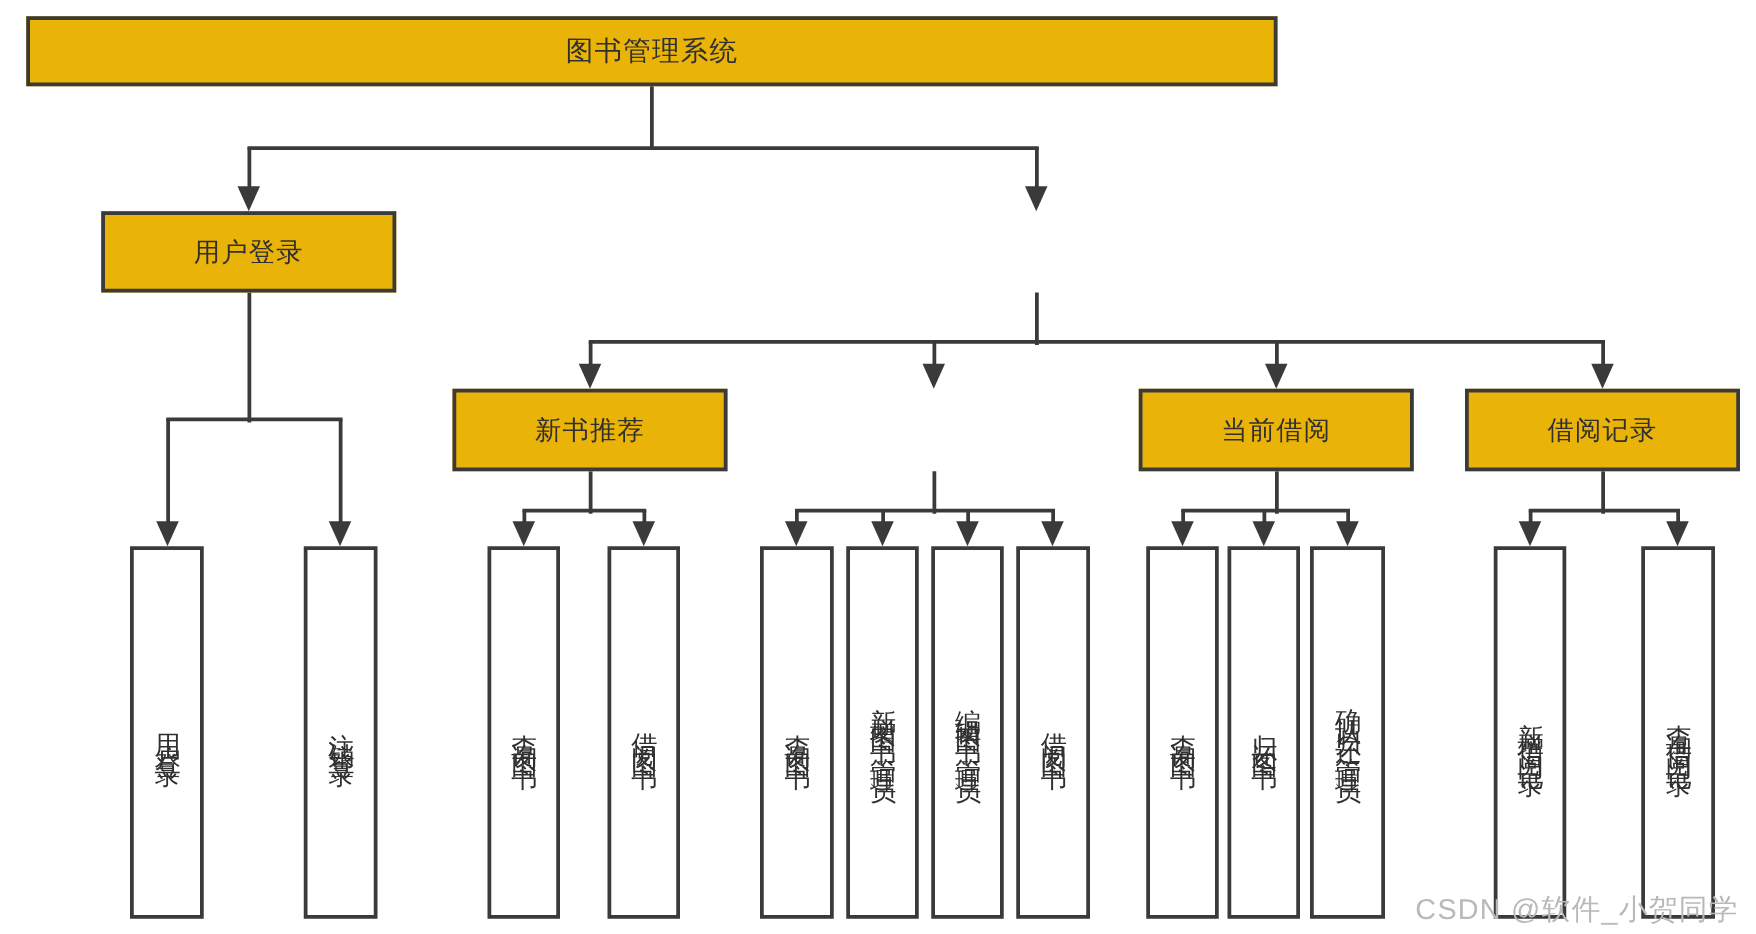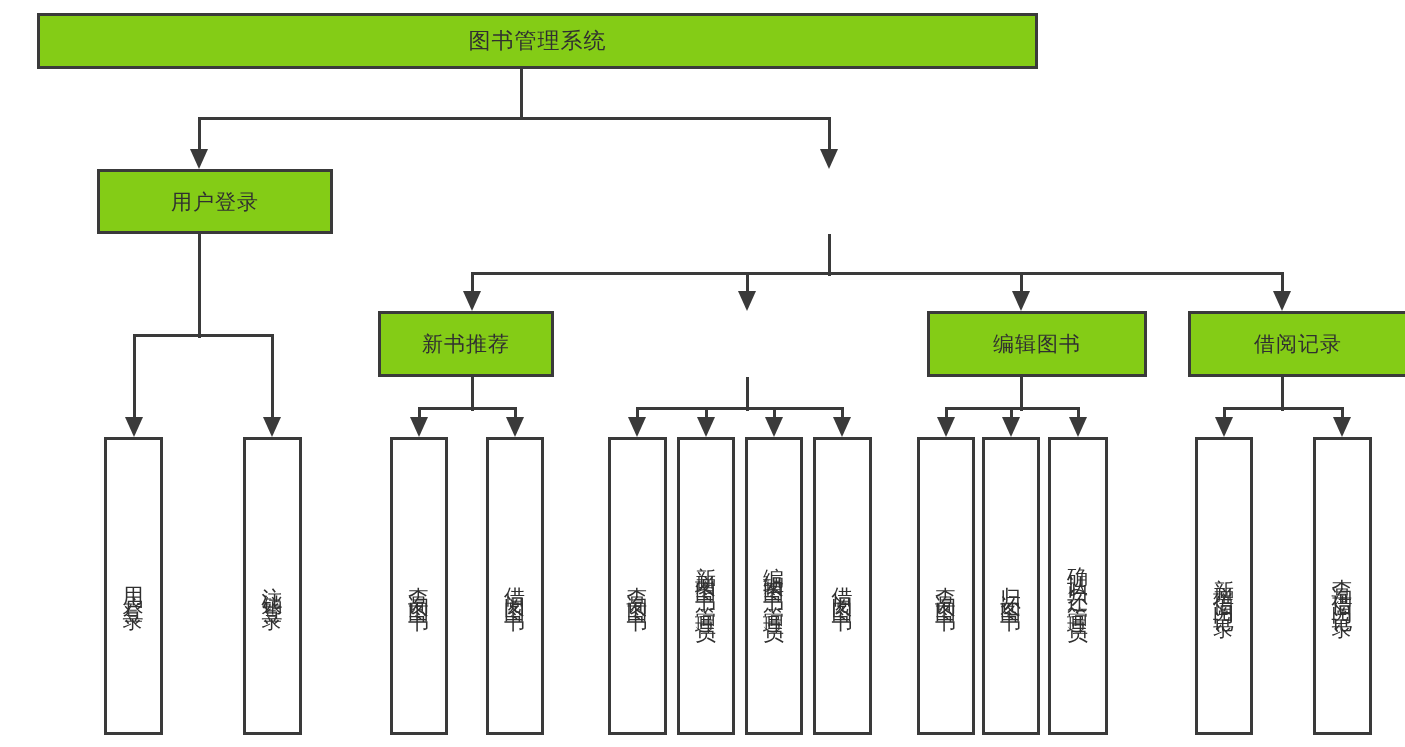--- a/index.html
+++ b/index.html
@@ -13,27 +13,26 @@
   .stage{
     position:relative;
     width:1405px;height:747px;
     background:var(--background);
     overflow:hidden;
   }
   .hbox{
     position:absolute;
     box-sizing:border-box;
     border:3px solid var(--line);
-    background:#84cc16;
+    background:#eab308;
     display:flex;align-items:center;justify-content:center;
     color:var(--text);
     font-size:21px;
     letter-spacing:1px;
     white-space:nowrap;
-    margin-left:16px;
   }
   .hbox.root{font-size:22px;}
   .vbox{
     position:absolute;
     box-sizing:border-box;
     border:3px solid var(--line);
     background:#fff;
     display:flex;align-items:center;justify-content:center;
     color:var(--text);
     font-size:21px;
@@ -123,25 +122,25 @@
     </div>
 
   <div class="hbox root" style="left:21px;top:13px;width:1001px;height:56px">
     <span>图书管理系统</span>
   </div>
 
   <div class="hbox" style="left:81px;top:169px;width:236px;height:65px">
     <span>用户登录</span>
   </div>
 
-  <div class="hbox" style="left:362px;top:311px;width:176px;height:66px">
+  <div class="hbox" style="left:362px;top:311px;width:220px;height:66px">
     <span>新书推荐</span>
   </div>
   <div class="hbox" style="left:911px;top:311px;width:220px;height:66px">
-    <span>编辑图书</span>
+    <span>当前借阅</span>
   </div>
   <div class="hbox" style="left:1172px;top:311px;width:220px;height:66px">
     <span>借阅记录</span>
   </div>
 
   <div class="vbox" style="left:104px;top:437px;width:59px;height:298px">
     <span class="vlbl">用户登录</span>
   </div>
   <div class="vbox" style="left:243px;top:437px;width:59px;height:298px">
     <span class="vlbl">注销登录</span>
@@ -177,13 +176,14 @@
     <span class="vlbl">确认归还（管理员）</span>
   </div>
 
   <div class="vbox" style="left:1195px;top:437px;width:58px;height:298px">
     <span class="vlbl">新增借阅记录</span>
   </div>
   <div class="vbox" style="left:1313px;top:437px;width:59px;height:298px">
     <span class="vlbl">查询借阅记录</span>
   </div>
 
+  <div class="watermark">CSDN @软件_小贺同学</div>
 </div>
 
 </body></html>

